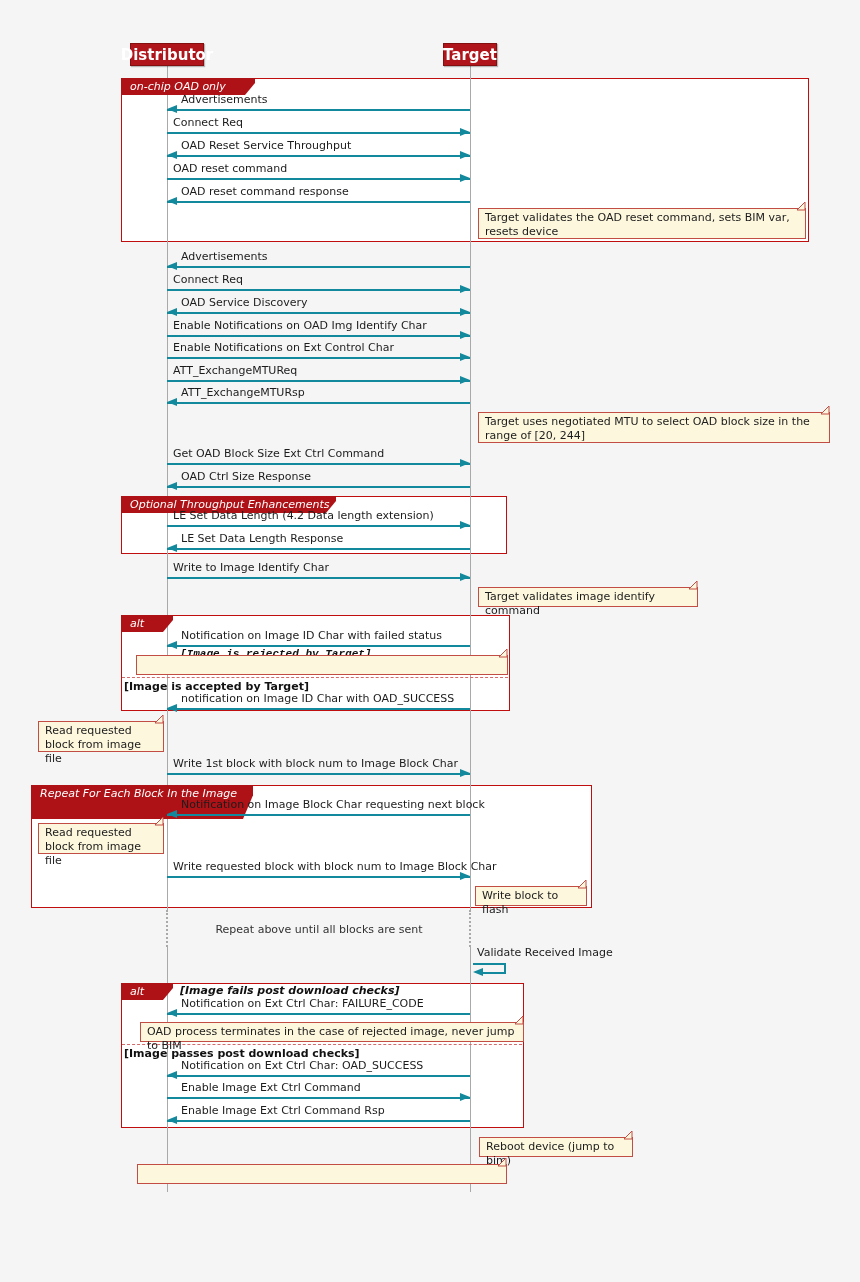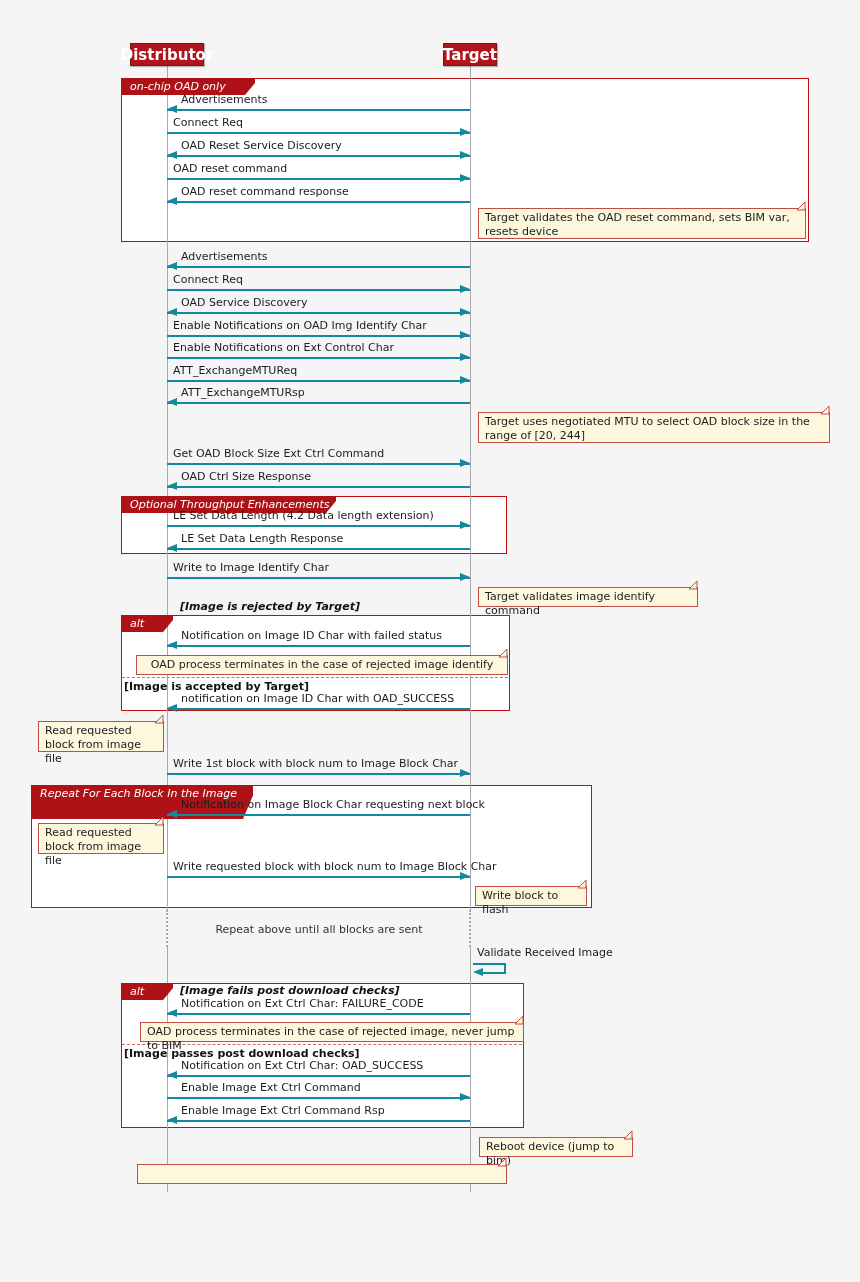--- a/index.html
+++ b/index.html
@@ -50,40 +50,40 @@
     <div class="abs participant" style="left: 130px; top: 43px; width: 74px; height: 23px;">
       <div class="abs " style="position: static;">Distributor</div>
     </div>
     <div class="abs participant" style="left: 443px; top: 43px; width: 54px; height: 23px;">
       <div class="abs " style="position: static;">Target</div>
     </div>
     <div class="abs tab" style="left: 121px; top: 78px; width: 134px; height: 17px;">on-chip OAD only</div>
     <div class="abs tab" style="left: 121px; top: 496px; width: 215px; height: 17px;">Optional Throughput Enhancements</div>
     <div class="abs tab" style="left: 31px; top: 785px; width: 222px; height: 34px;">Repeat For Each Block In the Image</div>
     <div class="abs tab" style="left: 121px; top: 615px; width: 52px; height: 17px;">alt</div>
-    <div class="abs guard gitalic" style="left: 180px; top: 600px;">[Image is rejected by Target]</div>
+    <div class="abs guard gitalic" style="left: 180px; top: 647px; font-family: Liberation Mono, monospace;">[Image is rejected by Target]</div>
     <div class="abs divider" style="left: 122px; top: 677px; width: 386px;"></div>
     <div class="abs guard" style="left: 124px; top: 680px;">[Image is accepted by Target]</div>
     <div class="abs tab" style="left: 121px; top: 983px; width: 52px; height: 17px;">alt</div>
     <div class="abs guard gitalic" style="left: 180px; top: 984px;">[Image fails post download checks]</div>
     <div class="abs divider" style="left: 122px; top: 1044px; width: 400px;"></div>
     <div class="abs guard" style="left: 124px; top: 1047px;">[Image passes post download checks]</div>
     <div class="abs msg-line" style="left: 167px; top: 109px; width: 303px;">
       <div class="abs head head-l" style="left: 0px; top: -4px;"></div>
     </div>
     <div class="abs msg-label" style="left: 181px; top: 93px;">Advertisements</div>
     <div class="abs msg-line" style="left: 167px; top: 132px; width: 303px;">
       <div class="abs head head-r" style="right: 0px; top: -4px;"></div>
     </div>
     <div class="abs msg-label" style="left: 173px; top: 116px;">Connect Req</div>
     <div class="abs msg-line" style="left: 167px; top: 155px; width: 303px;">
       <div class="abs head head-l" style="left: 0px; top: -4px;"></div>
       <div class="abs head head-r" style="right: 0px; top: -4px;"></div>
     </div>
-    <div class="abs msg-label" style="left: 181px; top: 139px;">OAD Reset Service Discovery</div>
+    <div class="abs msg-label" style="left: 181px; top: 139px;">OAD Reset Service Throughput</div>
     <div class="abs msg-line" style="left: 167px; top: 178px; width: 303px;">
       <div class="abs head head-r" style="right: 0px; top: -4px;"></div>
     </div>
     <div class="abs msg-label" style="left: 173px; top: 162px;">OAD reset command</div>
     <div class="abs msg-line" style="left: 167px; top: 201px; width: 303px;">
       <div class="abs head head-l" style="left: 0px; top: -4px;"></div>
     </div>
     <div class="abs msg-label" style="left: 181px; top: 185px;">OAD reset command response</div>
     <div class="abs msg-line" style="left: 167px; top: 266px; width: 303px;">
       <div class="abs head head-l" style="left: 0px; top: -4px;"></div>
@@ -187,21 +187,20 @@
         <path d="M0 8 L8 8 L8 0 Z" fill="#fdf8dd" stroke="#c14d44"></path>
       </svg>
     </div>
     <div class="abs note" style="left: 478px; top: 587px; width: 220px; height: 20px; text-align: left;">
       <div class="abs " style="position: static;">Target validates image identify command</div>
       <svg width="9" height="9" class="abs" style="top: -7px; right: -1px;">
         <path d="M0 8 L8 8 L8 0 Z" fill="#fdf8dd" stroke="#c14d44"></path>
       </svg>
     </div>
     <div class="abs note" style="left: 136px; top: 655px; width: 372px; height: 20px; text-align: center;">
-      <div class="abs " style="position: static;">OAD process terminates in the case of rejected image identify</div>
       <svg width="9" height="9" class="abs" style="top: -7px; right: -1px;">
         <path d="M0 8 L8 8 L8 0 Z" fill="#fdf8dd" stroke="#c14d44"></path>
       </svg>
     </div>
     <div class="abs note" style="left: 38px; top: 721px; width: 126px; height: 31px; text-align: left;">
       <div class="abs " style="position: static;">Read requested block from image file</div>
       <svg width="9" height="9" class="abs" style="top: -7px; right: -1px;">
         <path d="M0 8 L8 8 L8 0 Z" fill="#fdf8dd" stroke="#c14d44"></path>
       </svg>
     </div>

